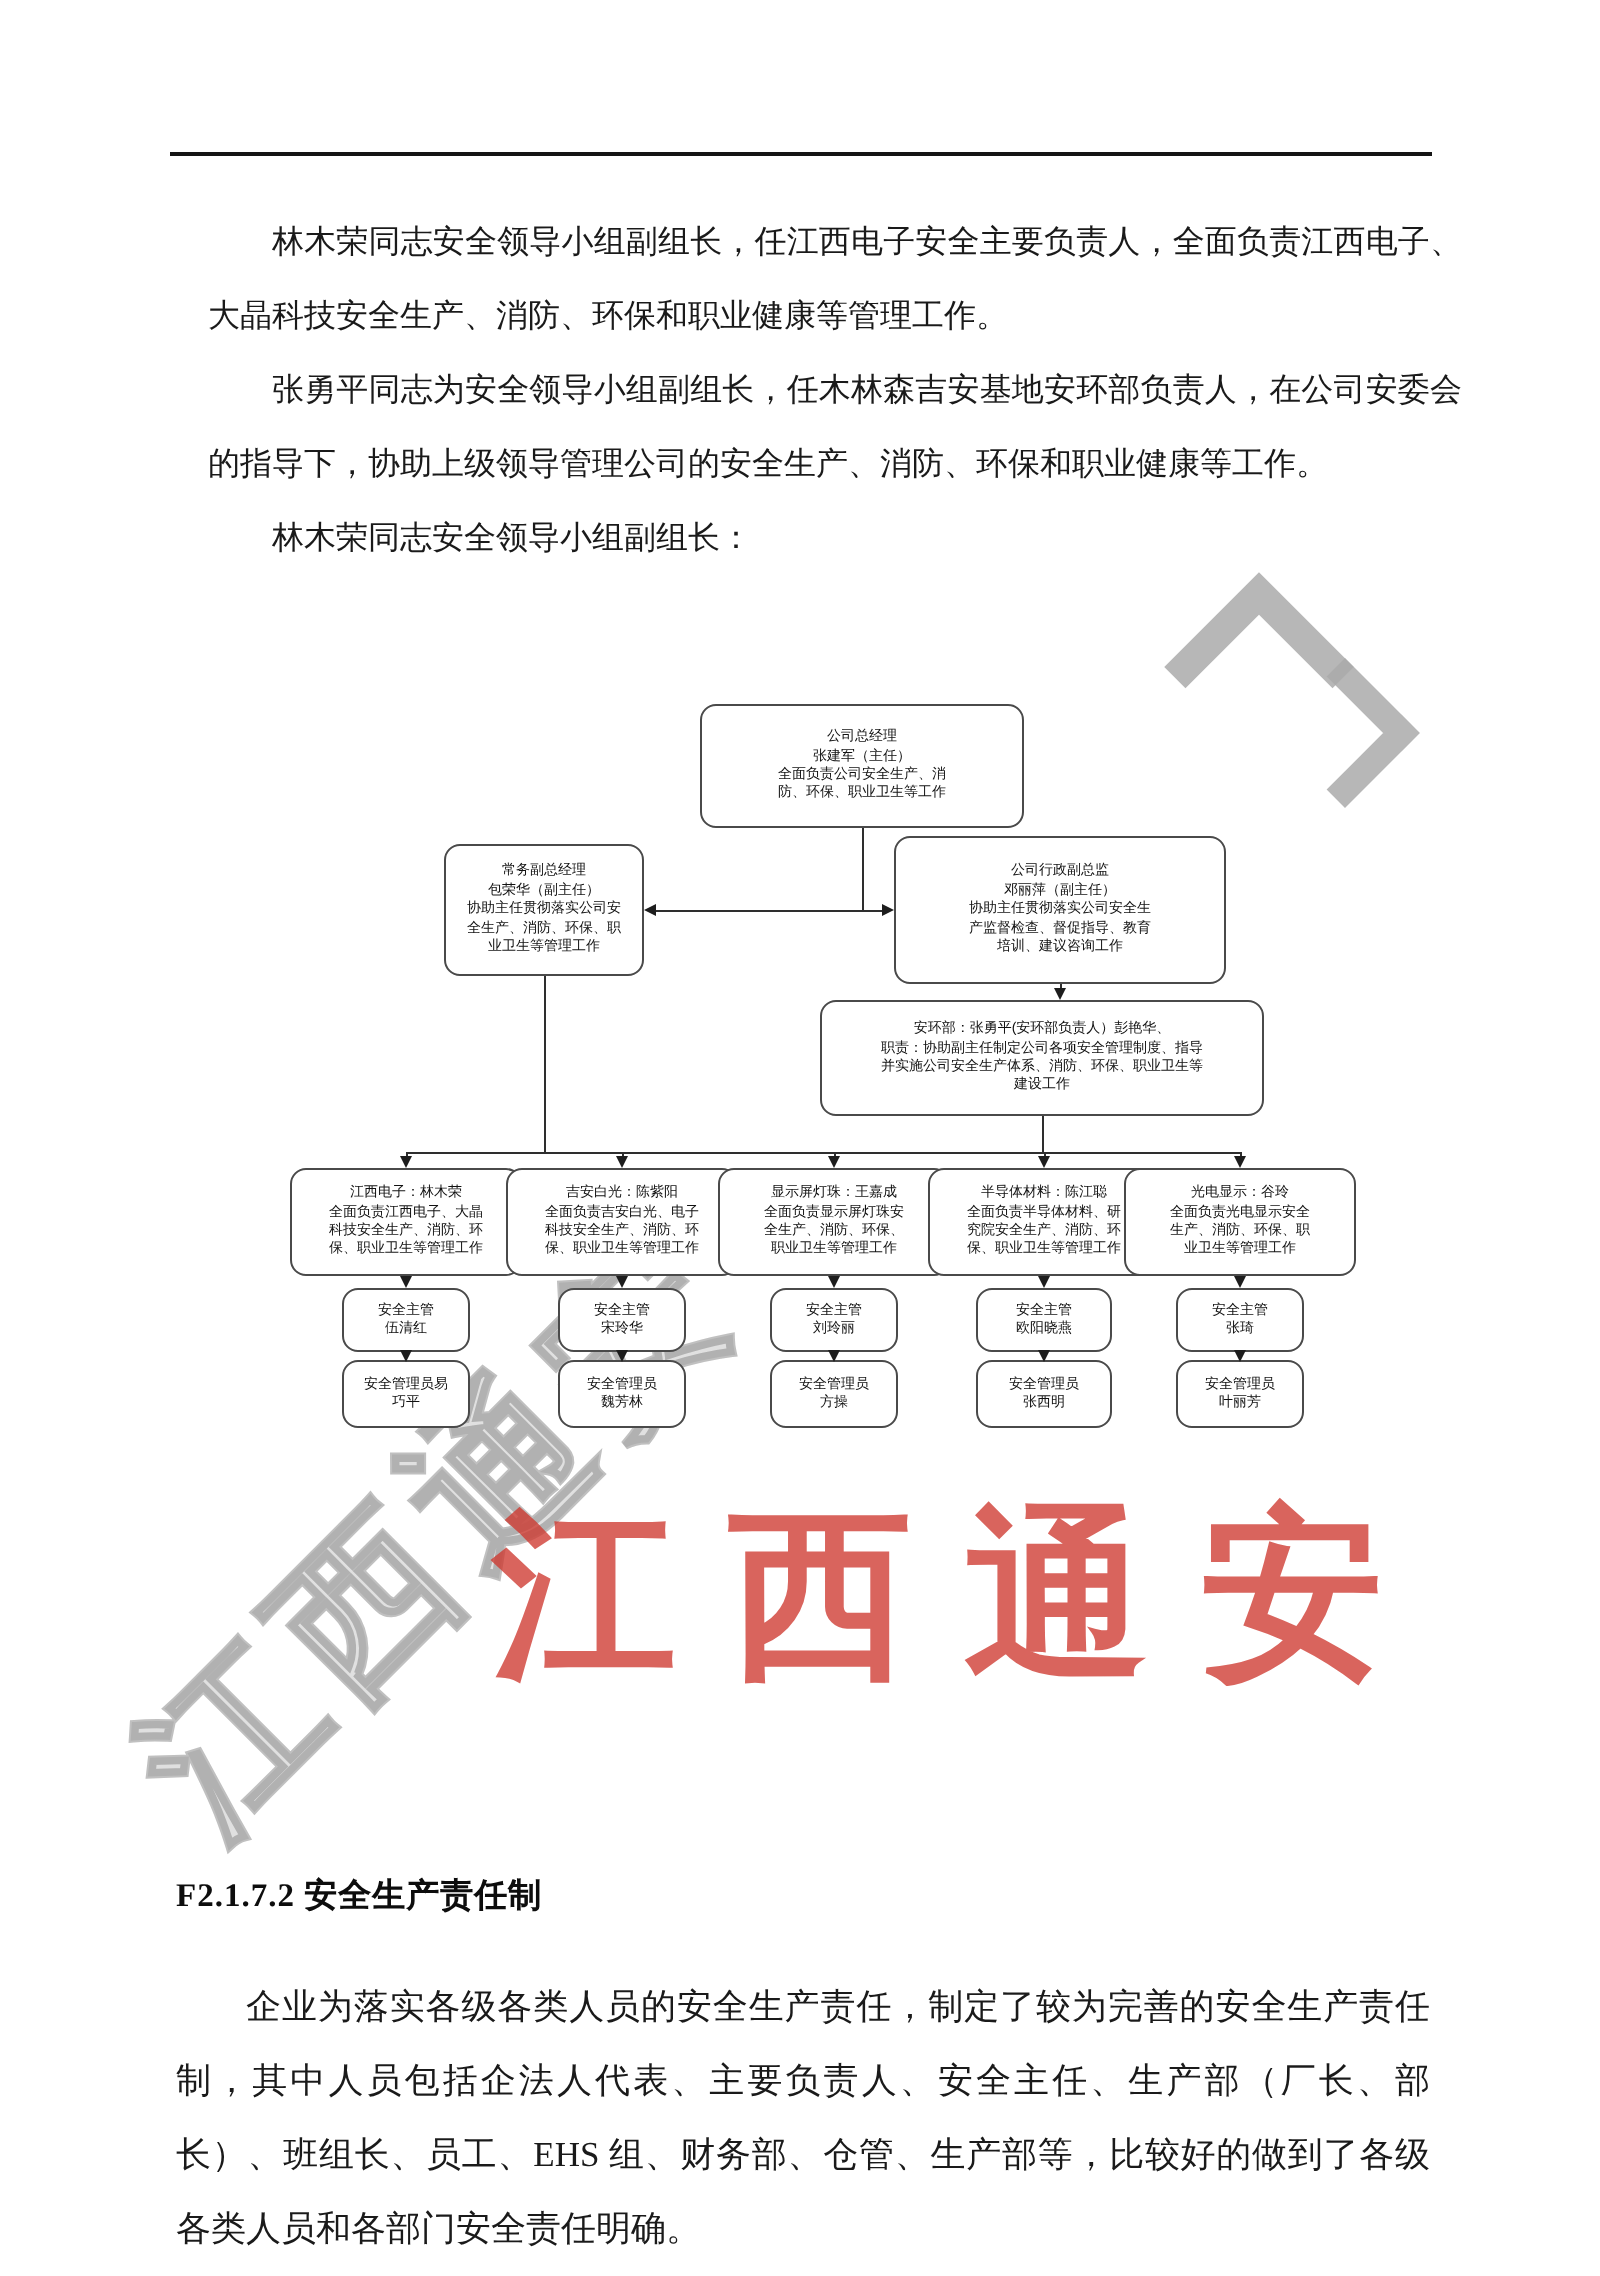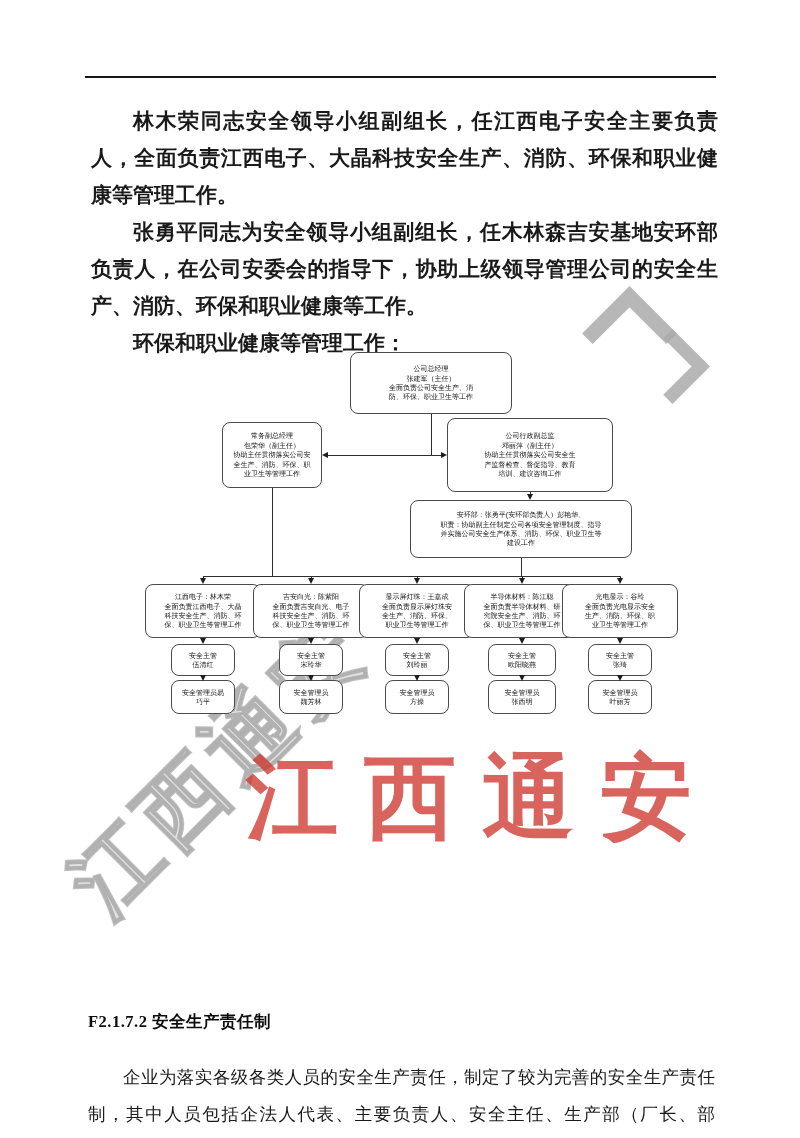--- a/index.html
+++ b/index.html
@@ -4,22 +4,22 @@
 <style>
   html,body{margin:0;padding:0;background:#888;}
   .page{position:relative;width:800px;height:1138px;background:#ffffff;margin:0 auto;
         font-family:"Liberation Serif","DejaVu Serif",serif;color:#1a1a1a;overflow:hidden;}
   
   .header-title{position:absolute;top:54px;left:85px;width:630px;text-align:center;
         font-size:12.5px;letter-spacing:1px;color:#111;}
   .header-rule{position:absolute;top:76px;left:85px;width:631px;height:0;
         border-top:2.6px solid #151515;}
   
-  .bodyflow{position:absolute;top:101px;left:91px;width:627px;font-size:21px;
-        line-height:37px;text-align:justify;font-weight:bold;}
+  .bodyflow{position:absolute;top:101px;left:104px;width:627px;font-size:16px;
+        line-height:37px;text-align:justify;}
   .bodyflow p{margin:0;text-indent:2em;}
   .sec-head{position:absolute;left:88px;font-size:16.5px;font-weight:bold;color:#0d0d0d;
         font-family:"Liberation Serif","DejaVu Serif",serif;letter-spacing:.5px;}
   .sec-para{position:absolute;left:88px;width:627px;font-size:17.5px;line-height:37px;
         text-align:justify;text-indent:2em;}
   
   .wm{position:absolute;z-index:1;pointer-events:none;}
   .wm-red{top:736px;left:246px;font-size:92px;font-weight:600;letter-spacing:26px;
         color:rgba(206,56,48,0.78);white-space:nowrap;}
   .wm-gray{top:700px;left:28px;width:400px;font-size:86px;font-weight:bold;letter-spacing:8px;
@@ -53,21 +53,21 @@
   <div class="wm wm-gray">江西通安</div>
   <div class="wm wm-red">江西通安</div>
   <div class="chev chev-up"></div>
   <div class="chev chev-right"></div>
 
   <div class="header-rule content"></div>
 
   <div class="bodyflow content">
     <p>林木荣同志安全领导小组副组长，任江西电子安全主要负责人，全面负责江西电子、大晶科技安全生产、消防、环保和职业健康等管理工作。</p>
     <p>张勇平同志为安全领导小组副组长，任木林森吉安基地安环部负责人，在公司安委会的指导下，协助上级领导管理公司的安全生产、消防、环保和职业健康等工作。</p>
-    <p>环保和职业健康等管理工作：</p>
+    <p>林木荣同志安全领导小组副组长：</p>
   </div>
 
   <div class="diagram">
 
     <div class="obox" style="left:350px;top:4px;width:162px;height:62px">公司总经理
 张建军（主任）
 全面负责公司安全生产、消
 防、环保、职业卫生等工作</div>
 
     <div class="obox" style="left:222px;top:74px;width:100px;height:66px">常务副总经理

